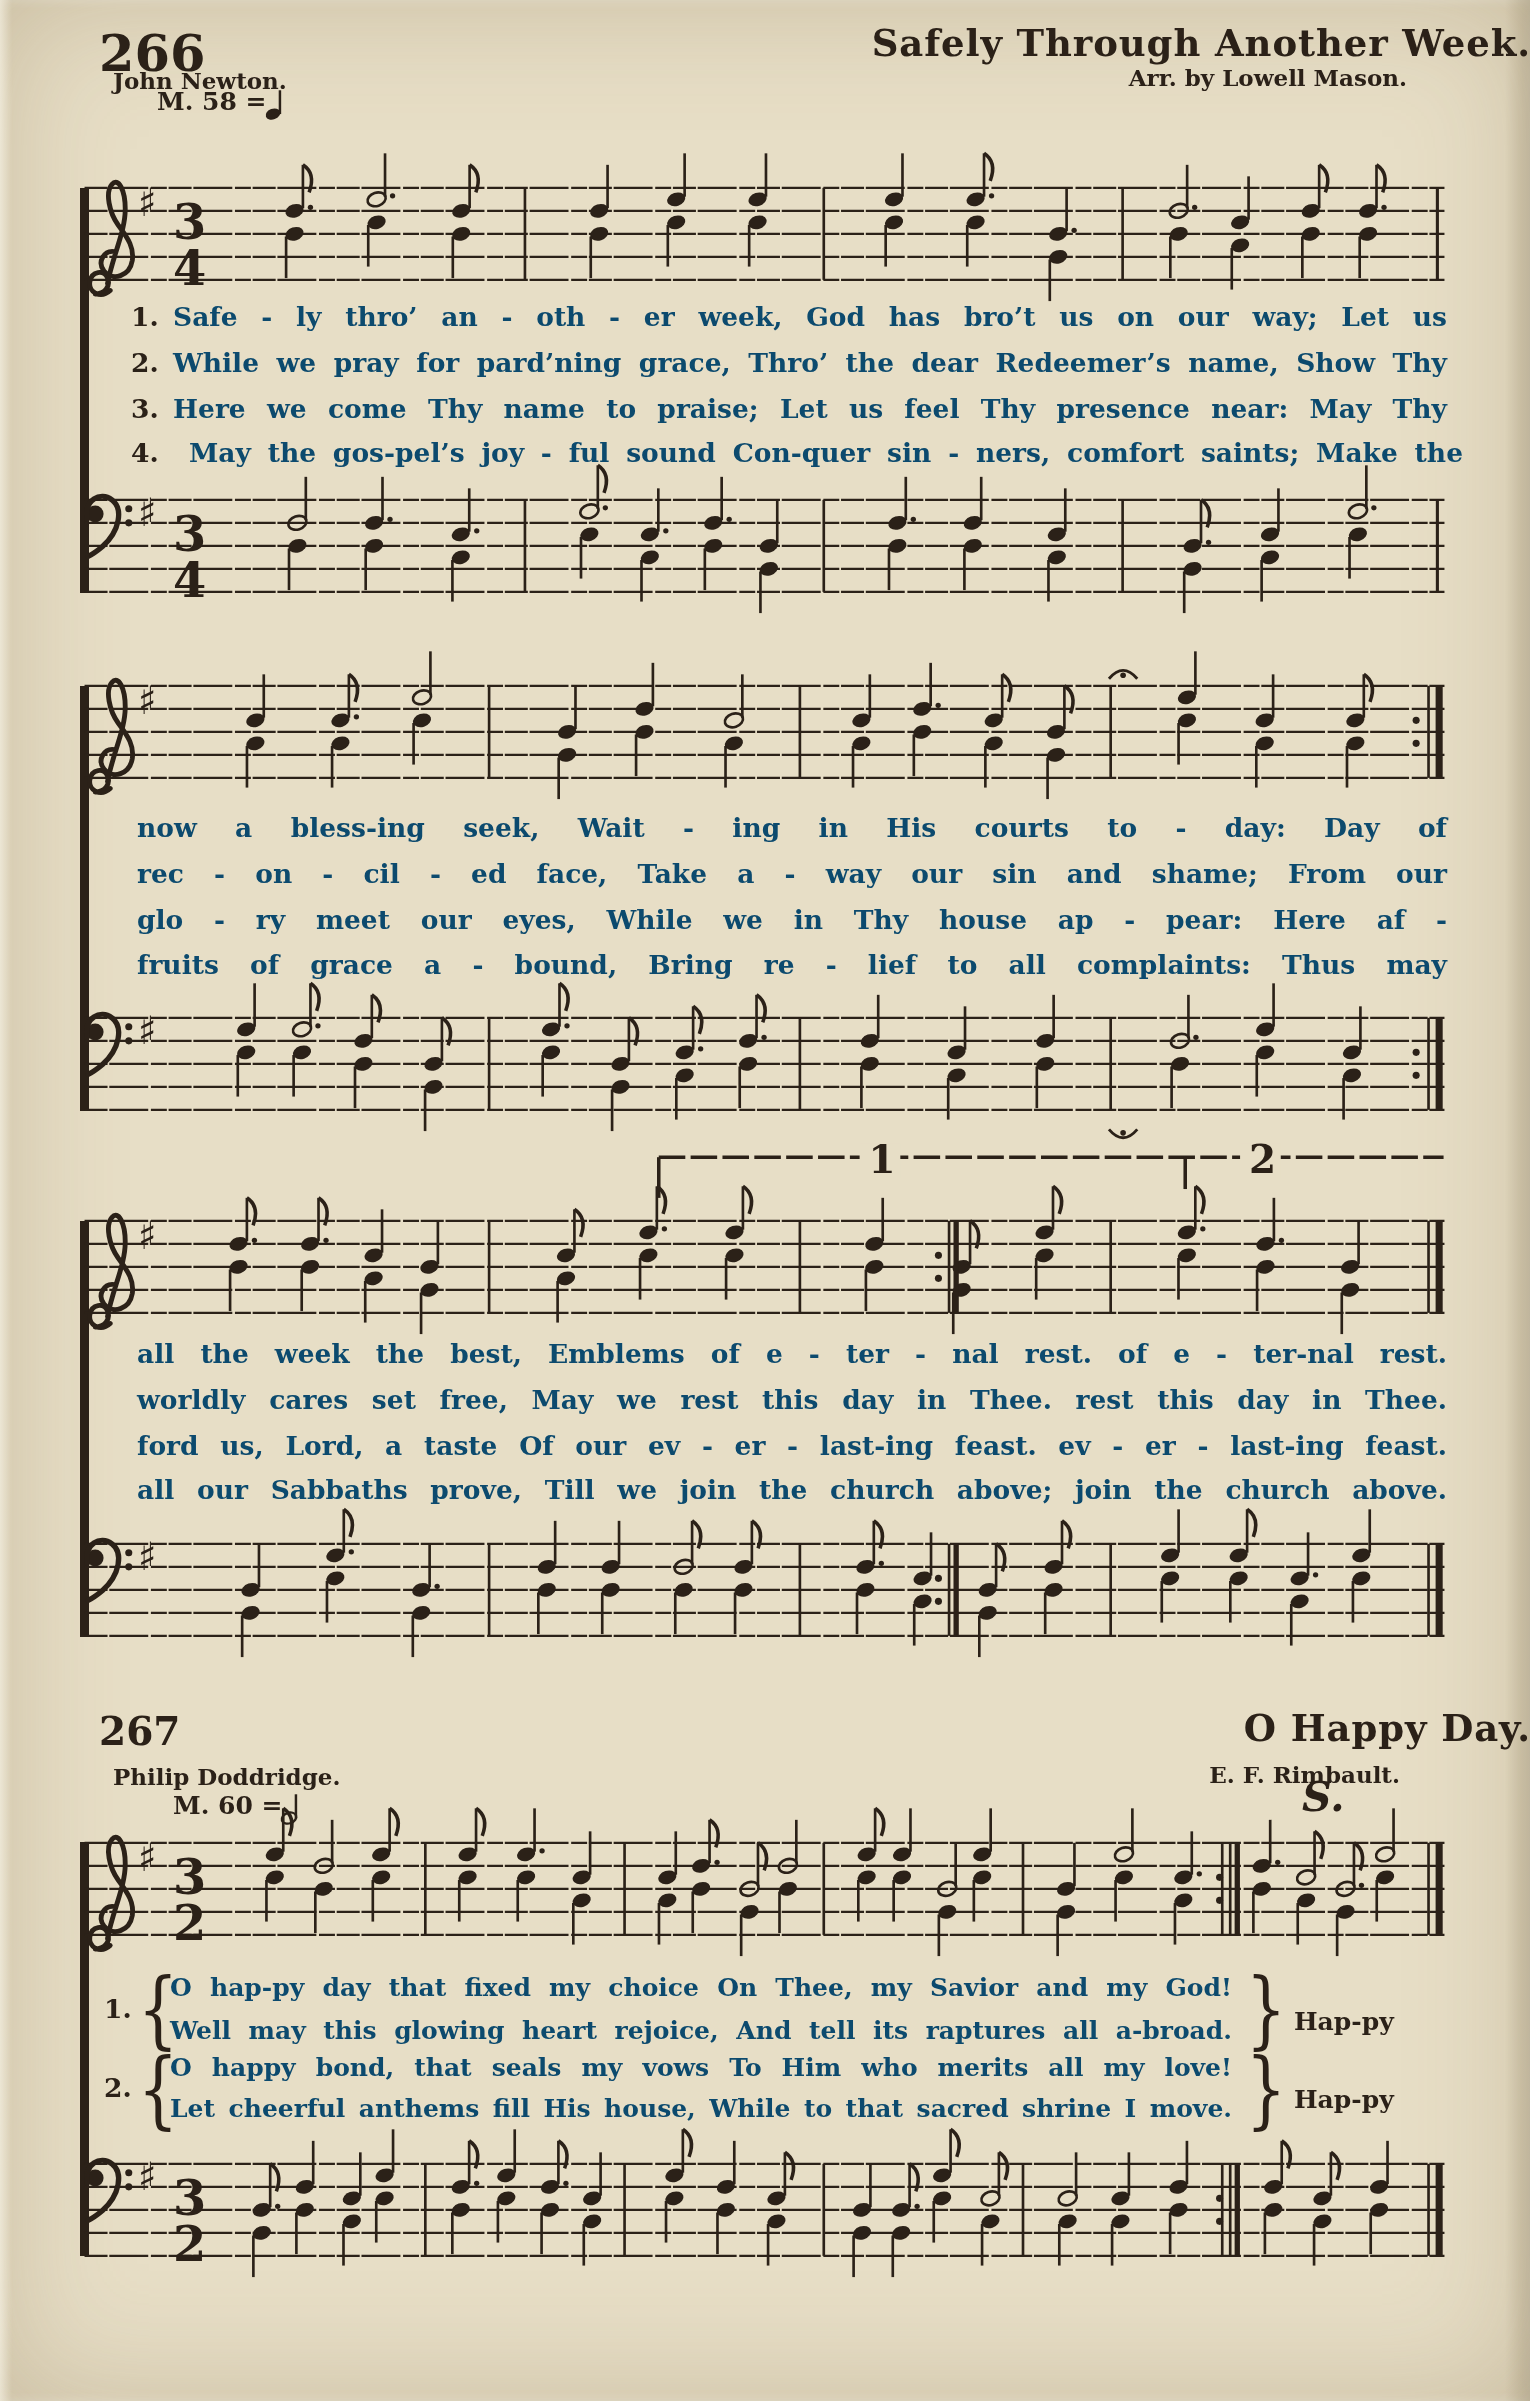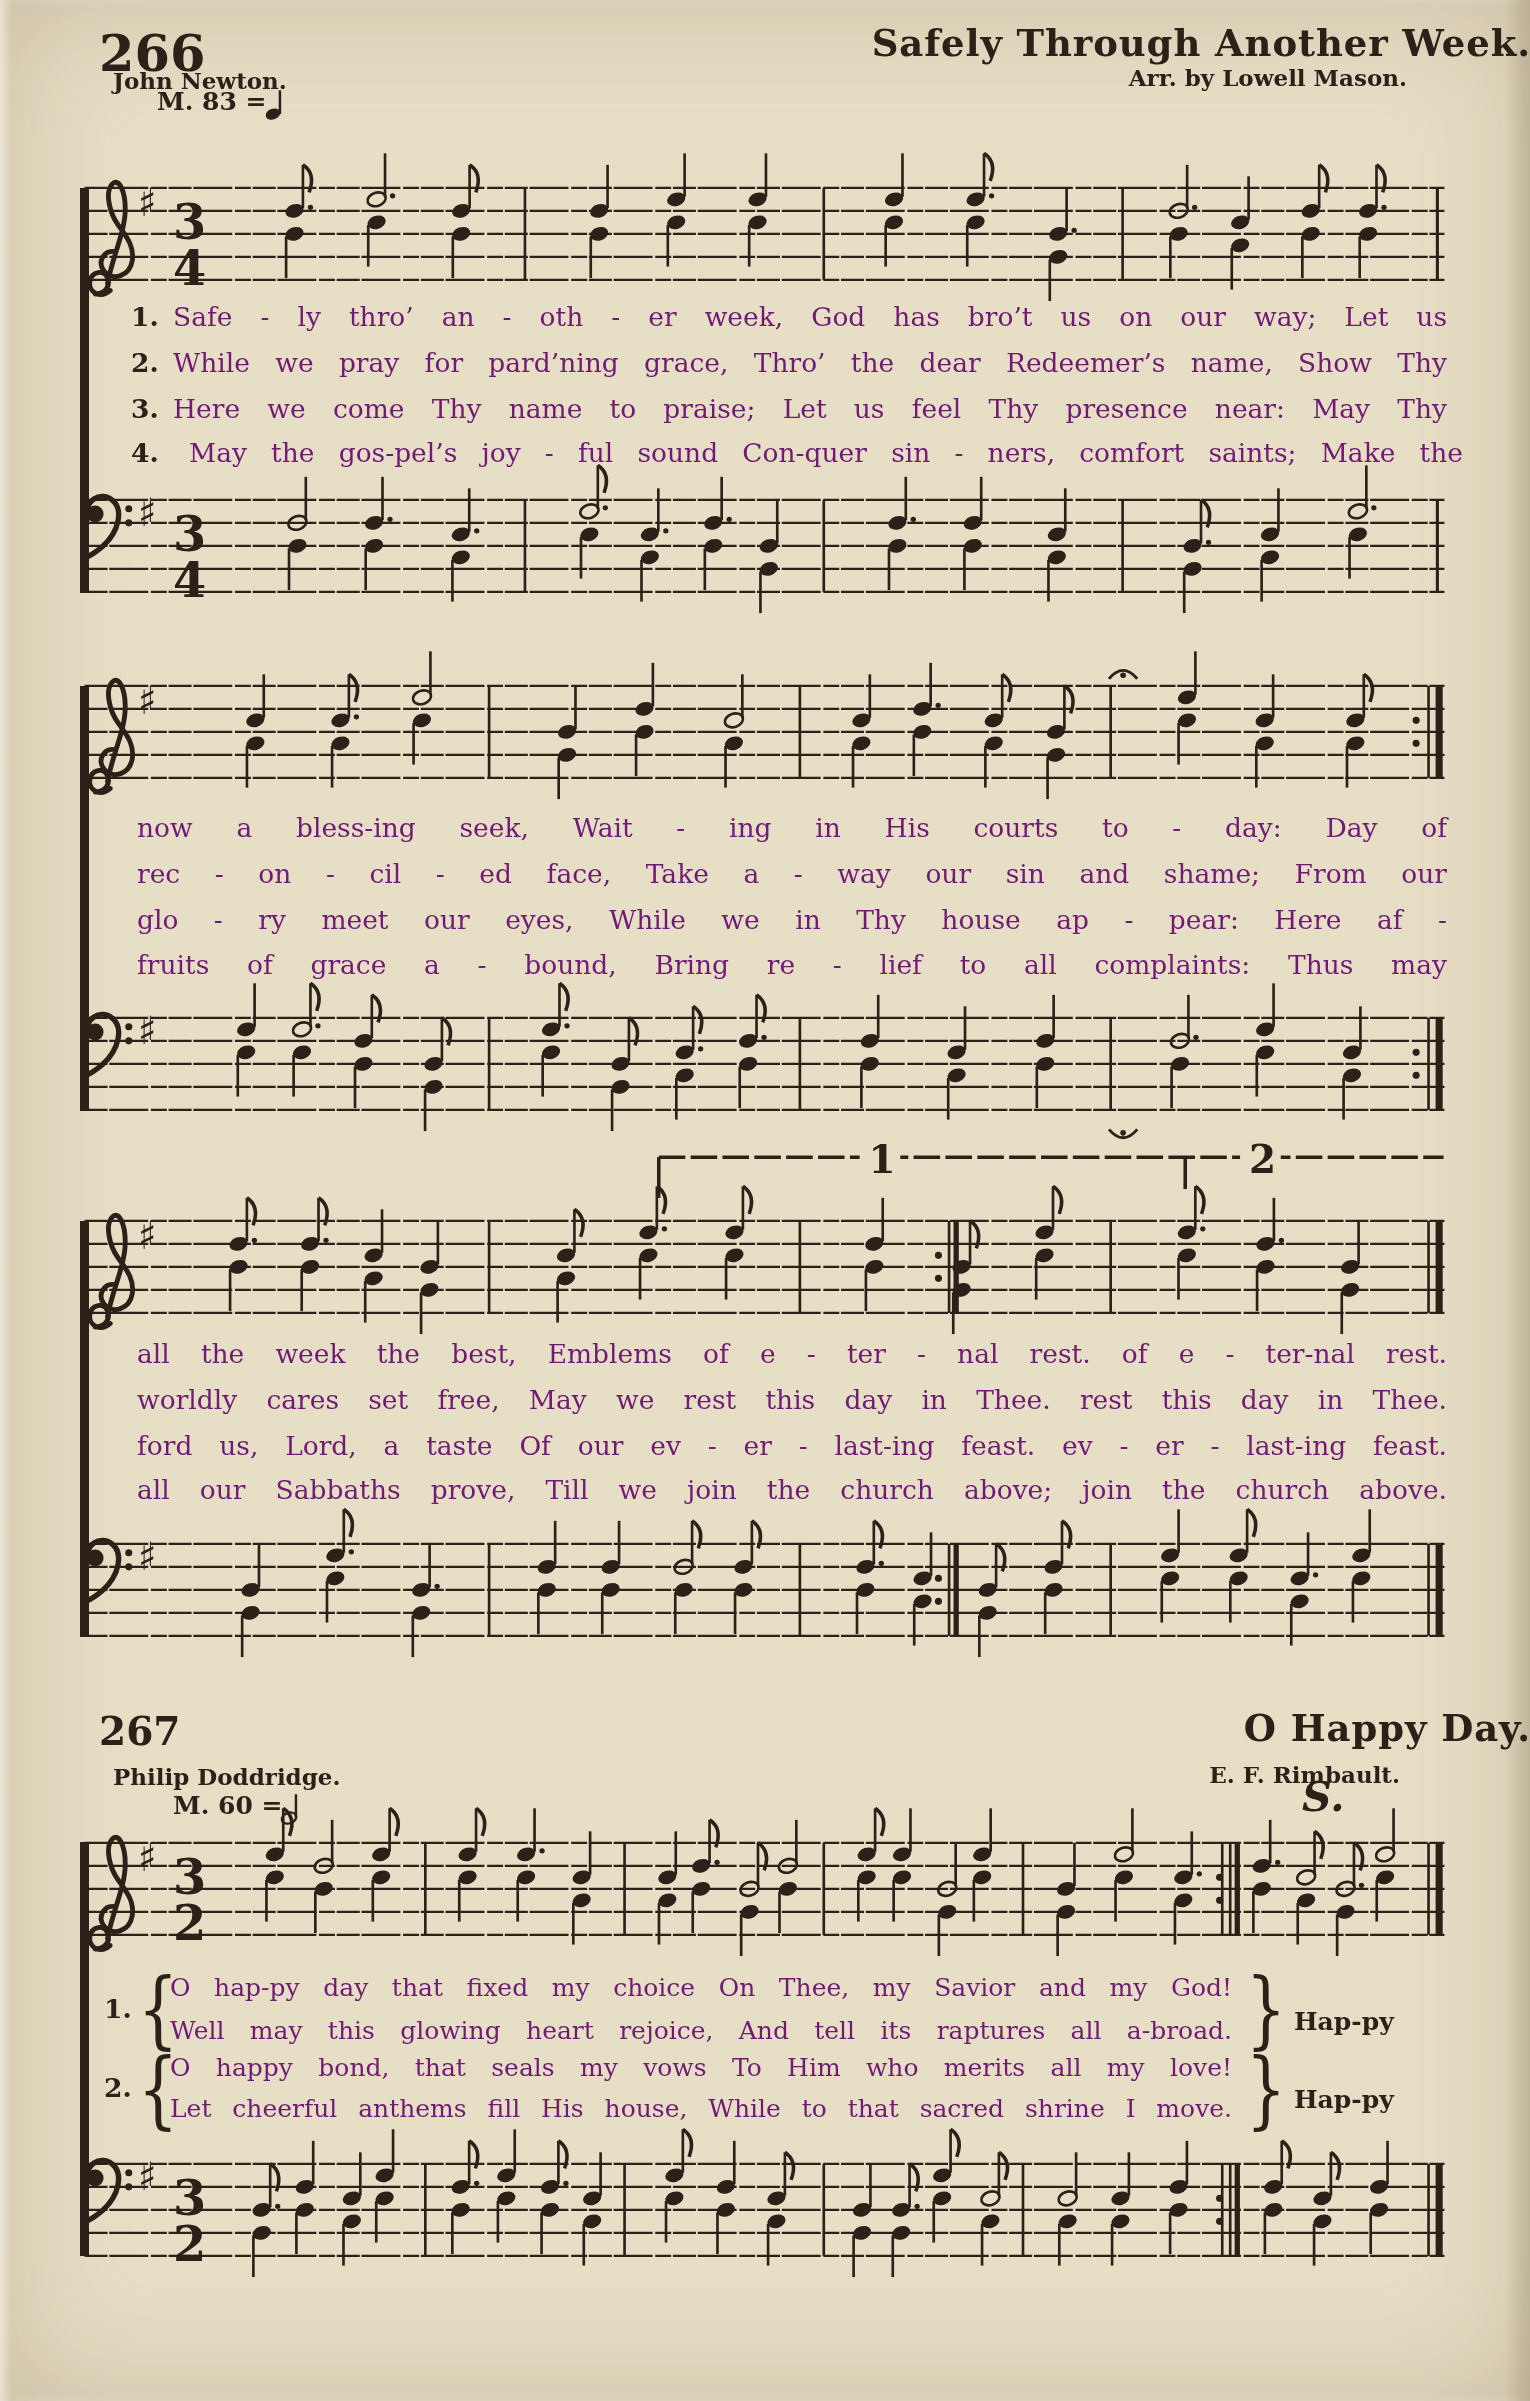--- a/index.html
+++ b/index.html
@@ -8,21 +8,21 @@
         box-shadow:inset 0 0 124px rgba(118,98,58,.28), inset 0 0 10.6px rgba(255,255,250,.5);}
   .edge-r{position:absolute;top:0;right:0;width:26.5px;height:100%;
           background:linear-gradient(to left,rgba(92,76,44,.22),rgba(92,76,44,0));}
   .edge-l{position:absolute;top:0;left:0;width:12.4px;height:100%;
           background:linear-gradient(to right,rgba(250,246,232,.55),rgba(250,246,232,0));}
   .t{position:absolute;color:#2b2118;font-family:"DejaVu Serif",serif;font-weight:700;white-space:nowrap;}
   .title{left:0;right:0;text-align:right;font-size:37px;letter-spacing:0.9px;white-space:normal;}
   .hnum{font-size:51px;}
   .byline{font-size:23px;}
   .tempo{font-size:25px;}
-  .lyric{position:absolute;color:#701a75;font-family:"DejaVu Serif",serif;font-weight:400;
+  .lyric{position:absolute;color:#0c4a6e;font-family:"DejaVu Serif",serif;font-weight:700;
          font-size:26.5px;text-align:justify;text-align-last:justify;-moz-text-align-last:justify;}
   .lyric2{font-size:25px;}
   .vnum{position:absolute;color:#2b2118;font-family:"DejaVu Serif",serif;font-weight:700;font-size:26.5px;}
   .brace{position:absolute;color:#2b2118;font-family:"DejaVu Serif",serif;font-weight:400;
          font-size:85px;line-height:85px;transform:scaleX(.75);}
   .tag{position:absolute;color:#2b2118;font-family:"DejaVu Serif",serif;font-weight:700;font-size:25px;}
   .segno{position:absolute;color:#2b2118;font-family:"DejaVu Serif",serif;font-weight:700;
          font-style:italic;font-size:41px;}
   .staff{position:absolute;left:81px;width:1367px;height:133px;overflow:visible;}
   .sysbar{position:absolute;left:80px;width:8.8px;background:#2b2118;}
@@ -32,21 +32,21 @@
 <body>
 
 <div class="page">
   <div class="edge-l"></div>
   <div class="edge-r"></div>
 
   <div class="t hnum" style="left:99px;top:23px">266</div>
   <div class="t title" style="top:21px">Safely Through Another Week.</div>
   <div class="t byline" style="left:113px;top:67px">John Newton.</div>
   <div class="t byline" style="right:124px;top:64px">Arr. by Lowell Mason.</div>
-  <div class="t tempo" style="left:157px;top:87px">M. 83 =</div>
+  <div class="t tempo" style="left:157px;top:87px">M. 58 =</div>
   <svg class="noteicon" style="left:265px;top:85px;width:23px;height:37px" viewBox="0 0 26 42">
     <ellipse cx="9" cy="33" rx="8.5" ry="6" transform="rotate(-20 9 33)" fill="#2b2118"></ellipse>
     <rect x="15.5" y="6" width="2.8" height="27" fill="#2b2118"></rect>
   </svg>
 
   <div class="sysbar" style="top:188px;height:405px"></div>
   <svg class="staff" style="top:170px" viewBox="0 0 1545 150">
       <line x1="4" y1="20" x2="1541" y2="20" stroke="#2b2118" stroke-width="2.4" stroke-dasharray="26 2 44 3 18 2"></line>
       <line x1="4" y1="46" x2="1541" y2="46" stroke="#2b2118" stroke-width="2.4" stroke-dasharray="26 2 44 3 18 2"></line>
       <line x1="4" y1="72" x2="1541" y2="72" stroke="#2b2118" stroke-width="2.4" stroke-dasharray="26 2 44 3 18 2"></line>

